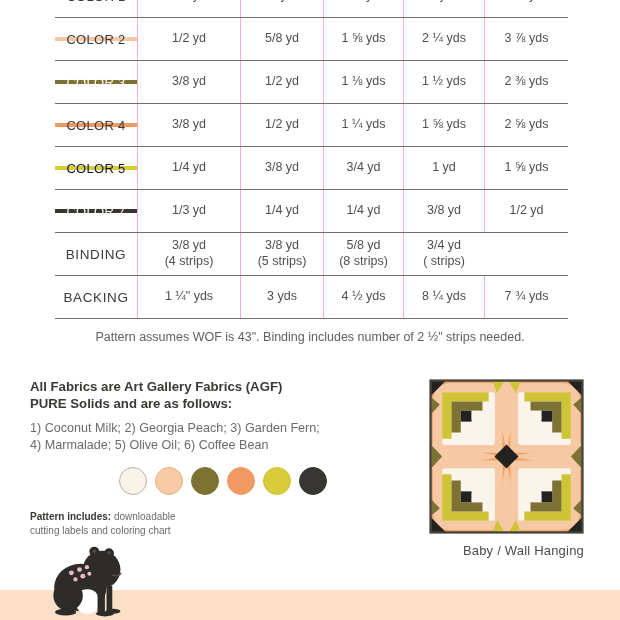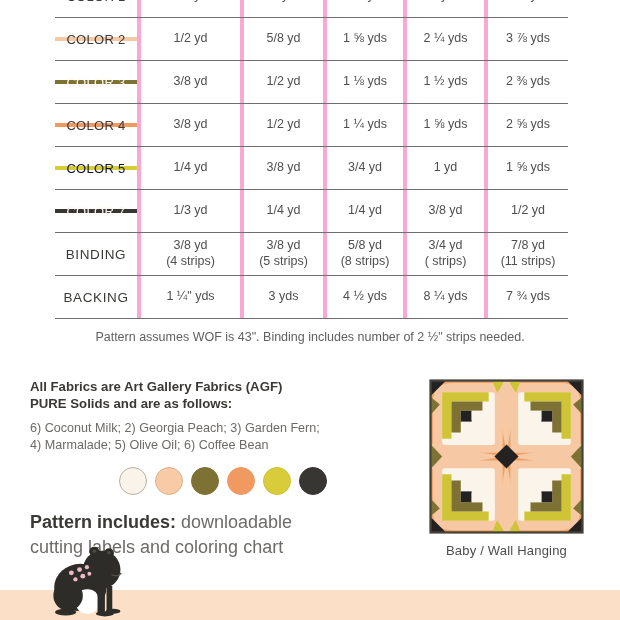--- a/index.html
+++ b/index.html
@@ -8,36 +8,36 @@
     font-family:"Liberation Sans","DejaVu Sans",sans-serif;
   }
   
   .fabric-table{position:absolute;left:55px;top:-25px;width:513px;}
   .t-row{display:flex;height:43px;box-sizing:border-box;border-bottom:1.4px solid #6f6f6f;align-items:stretch;}
   .t-label{width:82px;display:flex;box-sizing:border-box;}
   .chip{flex:1;margin:19px 0;display:flex;align-items:center;justify-content:center;
         font-size:13px;letter-spacing:.3px;color:#3c3a37;}
   .plain-label .chip{background:transparent !important;font-size:13.5px;letter-spacing:.6px;color:#3c3a37 !important;}
   .t-cell{display:flex;align-items:center;justify-content:center;box-sizing:border-box;
-          border-left:4px solid #f9a8d4;color:#4f4f4f;font-size:12.5px;
+          border-left:1px solid #f9a8d4;color:#4f4f4f;font-size:12.5px;
           white-space:pre-line;text-align:center;line-height:1.25;}
   .c1{width:103px;} .c2{width:83px;} .c3{width:80px;} .c4{width:81px;} .c5{width:84px;}
   
   .wof-note{position:absolute;left:0;top:330px;width:620px;text-align:center;
             font-size:12.5px;color:#606060;}
   
   .left-col{position:absolute;left:30px;top:378px;width:385px;text-align:left;}
   .fab-heading{font-size:13.2px;font-weight:bold;color:#3b3936;line-height:1.3;}
   .fab-list{margin-top:8px;font-size:12.6px;color:#6d6b68;line-height:1.35;}
   .swatch-row{margin-top:13px;display:flex;justify-content:center;gap:8px;}
   .swatch{width:28px;height:28px;border-radius:50%;box-sizing:border-box;border:1px solid transparent;}
-  .includes{margin-top:15px;font-size:18px;color:#6d6b68;line-height:1.35;}
+  .includes{margin-top:15px;font-size:10px;color:#6d6b68;line-height:1.35;}
   .includes b{color:#3b3936;}
   
-  .quilt{position:absolute;left:413px;top:379px;width:155px;text-align:center;padding-left:16px;}
+  .quilt{position:absolute;left:413px;top:379px;width:155px;text-align:right;padding-left:16px;}
   .quilt svg{display:block;width:155px;height:155px;}
   .quilt-caption{margin-top:9px;font-size:13px;color:#4d4d4d;letter-spacing:.2px;}
   
   .bottom-bar{position:absolute;left:0;bottom:0;width:620px;height:30px;background:#fbdfc6;}
   .frog{position:absolute;left:46px;top:540px;width:90px;height:78px;z-index:2;}
 </style>
 </head>
 <body>
 
 <div class="page">
@@ -115,22 +115,20 @@
           <div class="chip" style=";background:transparent;color:#3c3a37">BINDING</div>
         </div>
       <div class="t-cell c1">3/8 yd
 (4 strips)</div>
       <div class="t-cell c2">3/8 yd
 (5 strips)</div>
       <div class="t-cell c3">5/8 yd
 (8 strips)</div>
       <div class="t-cell c4">3/4 yd
 ( strips)</div>
-      <div class="t-cell c5">7/8 yd
-(11 strips)</div>
     </div>
 
     <div class="t-row plain-label">
       <div class="t-label">
           <div class="chip" style=";background:transparent;color:#3c3a37">BACKING</div>
         </div>
       <div class="t-cell c1">1 ¼" yds</div>
       <div class="t-cell c2">3 yds</div>
       <div class="t-cell c3">4 ½ yds</div>
       <div class="t-cell c4">8 ¼ yds</div>
@@ -139,21 +137,21 @@
   </div>
 
   <div class="wof-note">Pattern assumes WOF is 43". Binding includes number of 2 ½" strips needed.</div>
 
   <div class="left-col">
     <div class="fab-heading">
       <div>All Fabrics are Art Gallery Fabrics (AGF)</div>
       <div>PURE Solids and are as follows:</div>
     </div>
     <div class="fab-list">
-      <div>6) Coconut Milk; 2) Georgia Peach; 3) Garden Fern;</div>
+      <div>1) Coconut Milk; 2) Georgia Peach; 3) Garden Fern;</div>
       <div>4) Marmalade; 5) Olive Oil; 6) Coffee Bean</div>
     </div>
     <div class="swatch-row">
       <div class="swatch" style=";background:#faf3ea;border-color:#b9b0a3"></div>
       <div class="swatch" style=";background:#f8cba6;border-color:#dcb28b"></div>
       <div class="swatch" style=";background:#7d7134;border-color:#7d7134"></div>
       <div class="swatch" style=";background:#f09a62;border-color:#f09a62"></div>
       <div class="swatch" style=";background:#d8cc3b;border-color:#cfc232"></div>
       <div class="swatch" style=";background:#383633;border-color:#383633"></div>
     </div>

